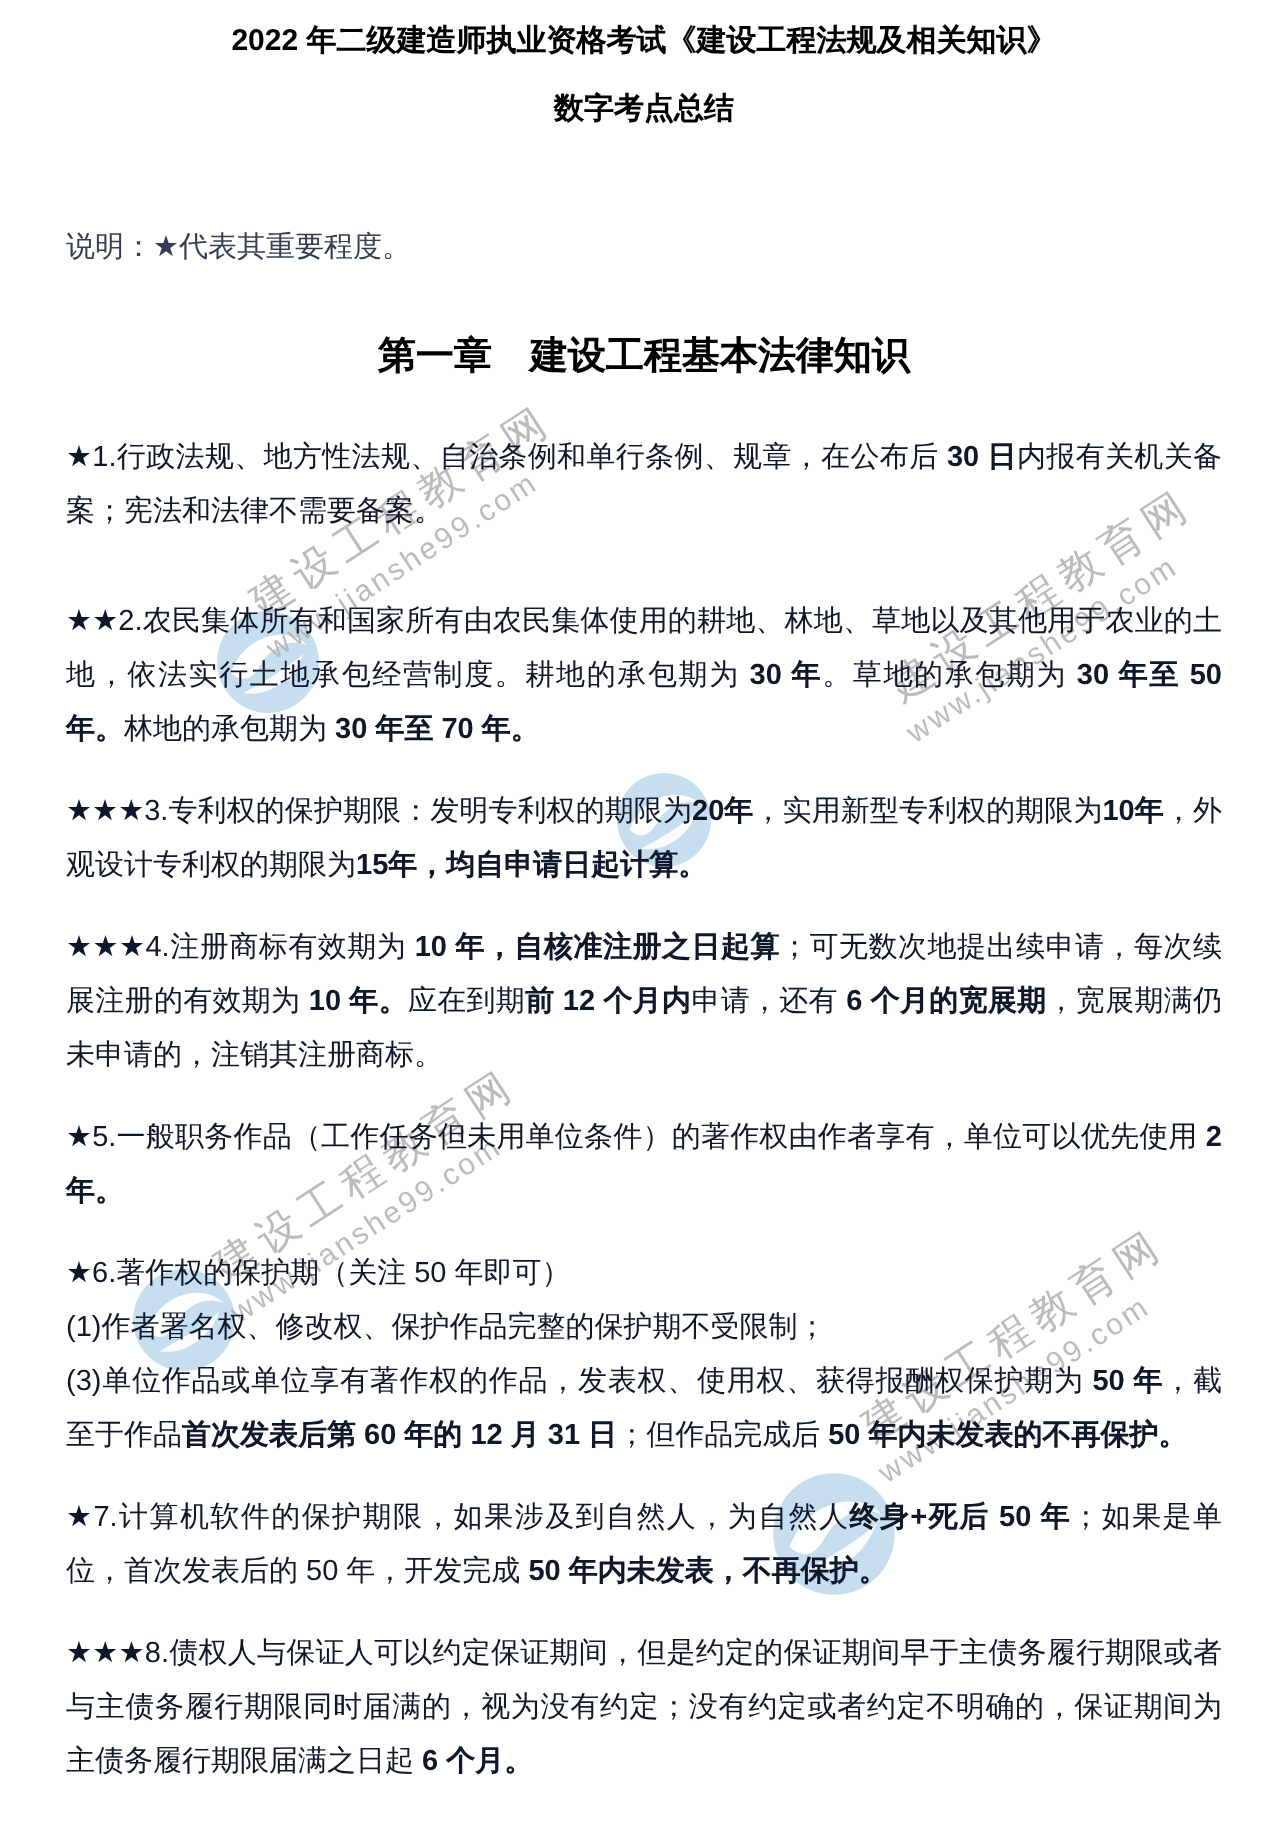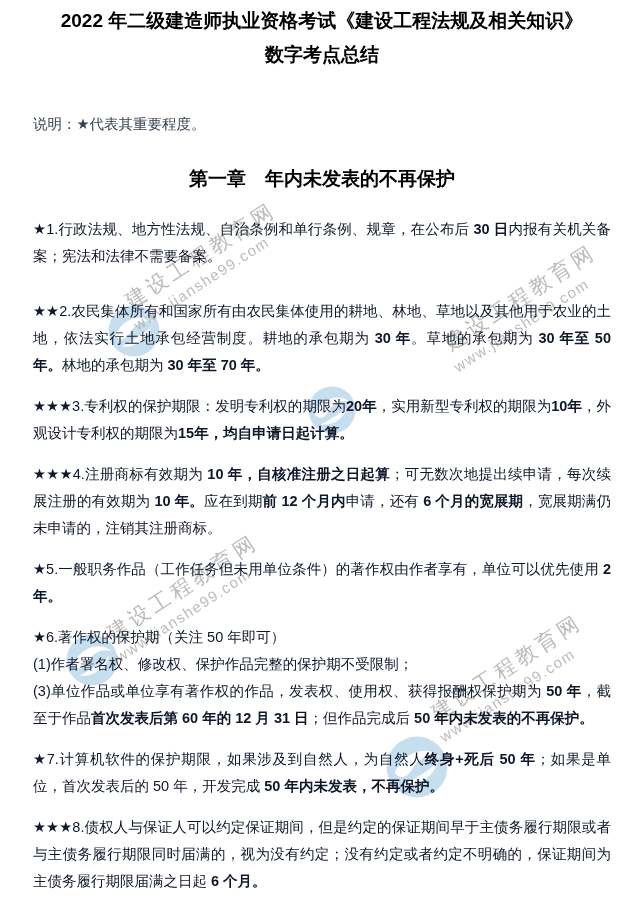--- a/index.html
+++ b/index.html
@@ -28,21 +28,21 @@
   .wm4{left:424px;top:652px;}
   .logo{position:absolute;opacity:.8;}
   .logo1{left:108px;top:305px;width:52px;height:52px;}
   .logo2{left:308px;top:386px;width:48px;height:48px;}
   .logo3{left:66px;top:634px;width:52px;height:52px;}
   .logo4{left:386px;top:736px;width:62px;height:62px;}
   
   .content{position:relative;z-index:1;padding:0 33px;}
   .doc-title{
     margin:7px 0 0 0;
-    font-size:19px;line-height:27px;
+    font-size:15px;line-height:27px;
     font-weight:bold;color:#000;
     text-align:center;
   }
   .doc-note{
     margin:47px 0 0 0;
     font-size:14.5px;line-height:19px;
     color:#333f50;
   }
   .chapter{
     margin:30px 0 0 0;
@@ -102,21 +102,21 @@
     <div class="wm wm4">
       <div class="wm-cn">建设工程教育网</div>
       <div class="wm-url">www.jianshe99.com</div>
     </div>
   </div>
 
   <div class="content">
     <div class="doc-title">2022 年二级建造师执业资格考试《建设工程法规及相关知识》</div>
     <div class="doc-title">数字考点总结</div>
     <p class="doc-note">说明：★代表其重要程度。</p>
-    <div class="chapter">第一章　年内未发表的不再保护</div>
+    <div class="chapter">第一章　建设工程基本法律知识</div>
     <div class="para-list" id="para-list">
         <div class="para gap-lg">
           <div><span>★1.行政法规、地方性法规、自治条例和单行条例、规章，在公布后 </span><span class="bold">30 日</span><span>内报有关机关备案；宪法和法律不需要备案。</span></div>
         </div>
         <div class="para">
           <div><span>★★2.农民集体所有和国家所有由农民集体使用的耕地、林地、草地以及其他用于农业的土地，依法实行土地承包经营制度。耕地的承包期为 </span><span class="bold">30 年</span><span>。草地的承包期为 </span><span class="bold">30 年至 50 年。</span><span>林地的承包期为 </span><span class="bold">30 年至 70 年。</span></div>
         </div>
         <div class="para">
           <div><span>★★★3.专利权的保护期限：发明专利权的期限为</span><span class="bold">20年</span><span>，实用新型专利权的期限为</span><span class="bold">10年</span><span>，外观设计专利权的期限为</span><span class="bold">15年，均自申请日起计算。</span></div>
         </div>

